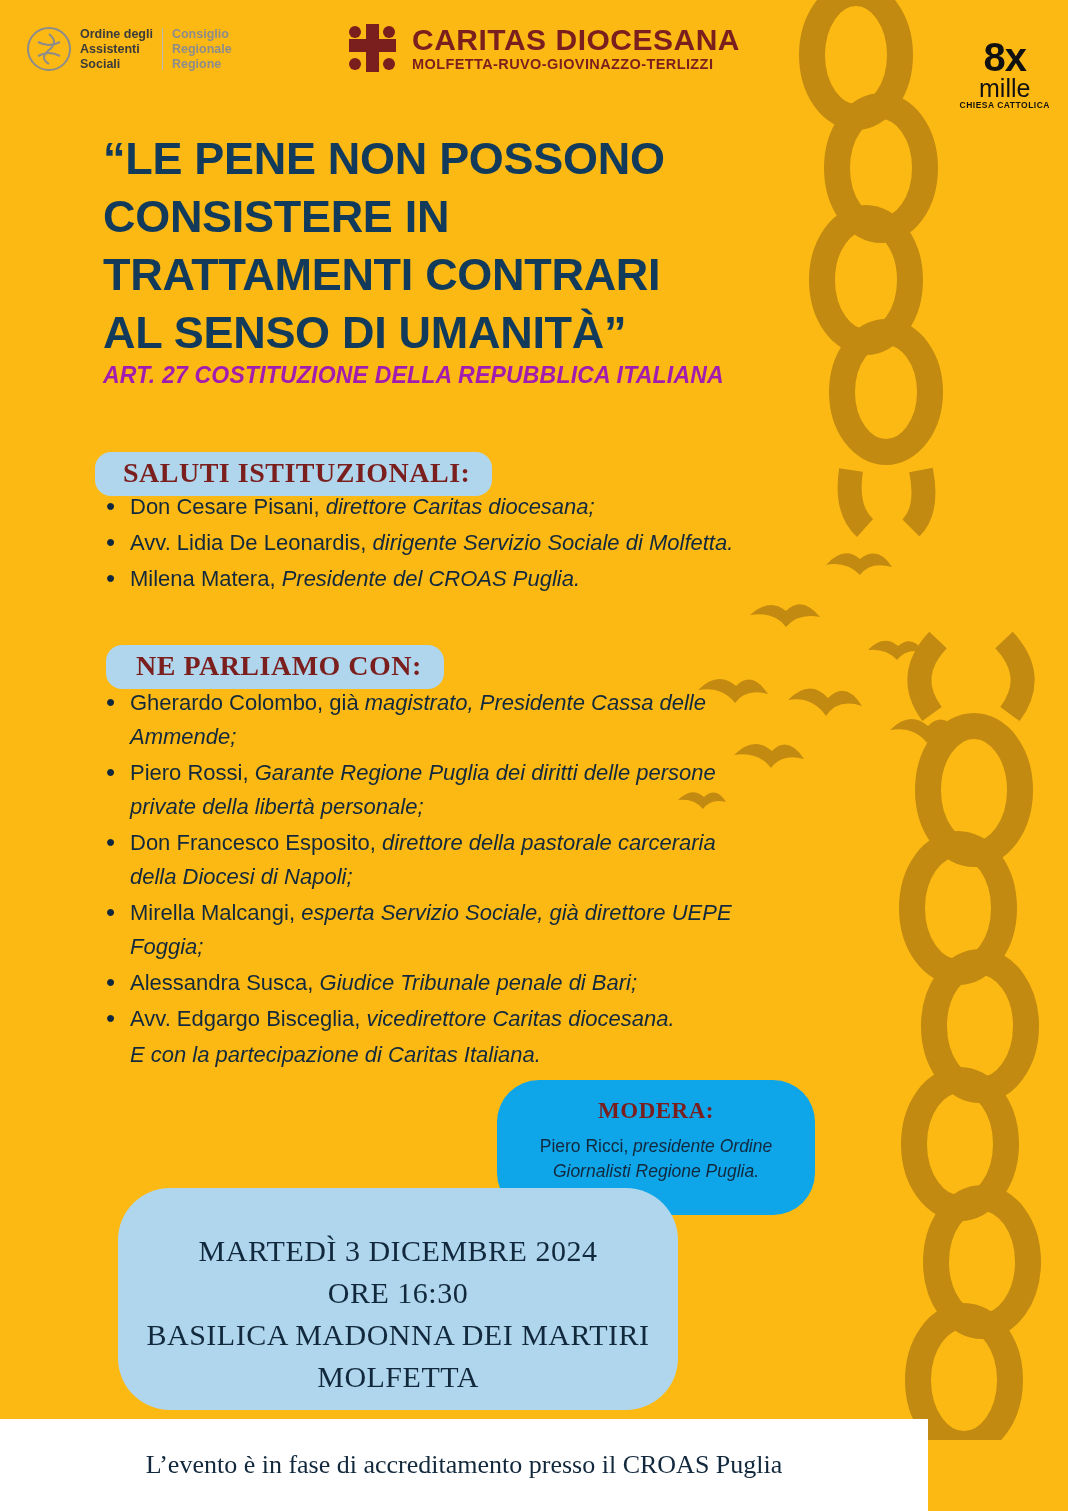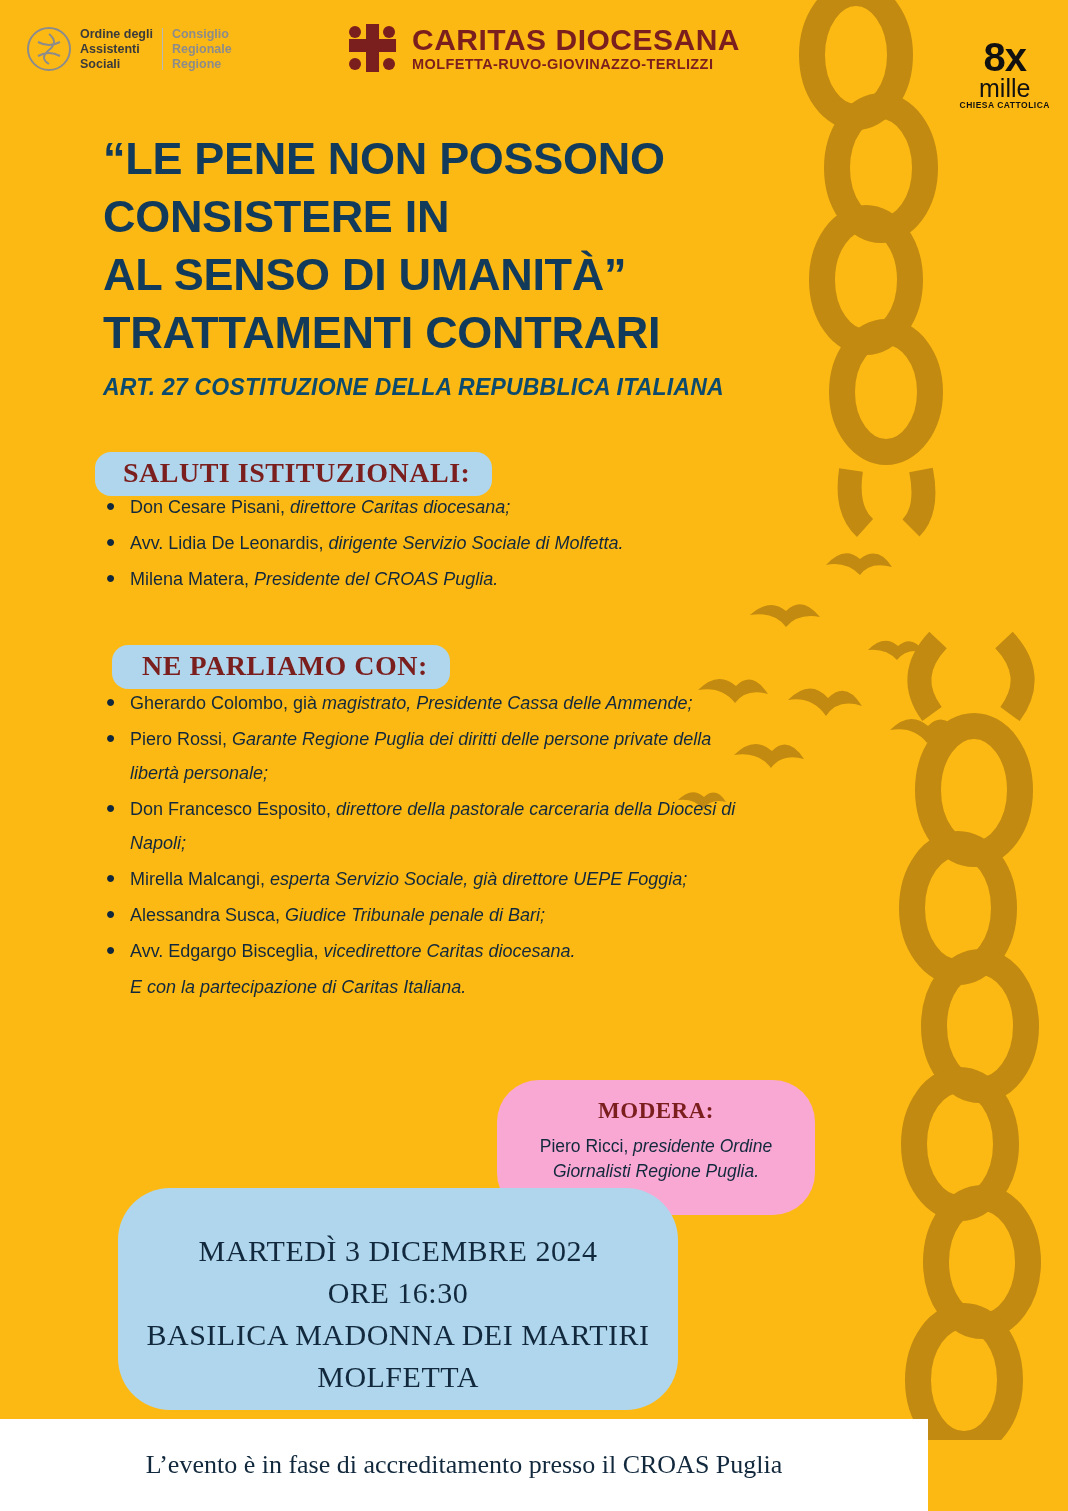--- a/index.html
+++ b/index.html
@@ -126,54 +126,53 @@
     width: 700px;
   }
   .title-line {
     font-size: 45px;
     font-weight: 800;
     color: #123A5A;
     line-height: 58px;
     letter-spacing: -0.3px;
   }
   .subtitle {
-    margin-top: 12px;
     font-size: 23px;
     font-weight: 800;
     font-style: italic;
-    color: #0c4a6e;
+    color: #a21caf;
     letter-spacing: 0.2px;
   }
 
   
   .sec-head {
     position: absolute;
     font-family: "Liberation Serif", serif;
     font-size: 28px;
     font-weight: 700;
     color: #7B1E1E;
     letter-spacing: 0.5px;
     padding: 5px 22px 7px 28px;
     background: #AFD6EC;
     border-radius: 16px;
   }
   #sec-saluti { left: 95px; top: 452px; }
-  #sec-parliamo { left: 112px; top: 645px; padding-left: 30px; }
+  #sec-parliamo { left: 106px; top: 645px; padding-left: 30px; }
 
   
   ul.people {
     position: absolute;
     margin: 0;
     padding: 0;
     list-style: none;
   }
   ul.people li {
     position: relative;
     padding-left: 30px;
-    font-size: 18px;
+    font-size: 22px;
     line-height: 34px;
     color: #12293D;
     margin-bottom: 2px;
   }
   ul.people li::before {
     content: "•";
     position: absolute;
     left: 6px;
     top: -1px;
     font-size: 26px;
@@ -188,21 +187,21 @@
   ul.people li.nomark { padding-left: 30px; }
   ul.people li.nomark::before { content: ""; }
 
   
   .moderator {
     position: absolute;
     left: 497px;
     top: 1080px;
     width: 318px;
     height: 135px;
-    background: #f9a8d4;
+    background: #0ea5e9;
     border-radius: 42px;
     text-align: center;
   }
   .moderator .mtitle {
     font-family: "Liberation Serif", serif;
     font-size: 23px;
     font-weight: 700;
     color: #7B1E1E;
     letter-spacing: 0.5px;
     padding-top: 18px;
@@ -331,22 +330,22 @@
   <div class="logo-8x">
     <div class="l1">8x</div>
     <div class="l2">mille</div>
     <div class="l3">CHIESA CATTOLICA</div>
   </div>
 </div>
 
 <div class="title-block">
   <div class="title-line">“LE PENE NON POSSONO</div>
   <div class="title-line">CONSISTERE IN</div>
+  <div class="title-line">TRATTAMENTI CONTRARI</div>
   <div class="title-line">AL SENSO DI UMANITÀ”</div>
-  <div class="title-line">TRATTAMENTI CONTRARI</div>
   <div class="subtitle">ART. 27 COSTITUZIONE DELLA REPUBBLICA ITALIANA</div>
 </div>
 
 <div class="sec-head" id="sec-saluti">SALUTI ISTITUZIONALI:</div>
 
 <ul class="people" id="list-saluti">
   <li><span>Don Cesare Pisani, </span><em>direttore Caritas diocesana;</em></li>
   <li><span>Avv. Lidia De Leonardis, </span><em>dirigente Servizio Sociale di Molfetta.</em></li>
   <li><span>Milena Matera, </span><em>Presidente del CROAS Puglia.</em></li>
 </ul>

